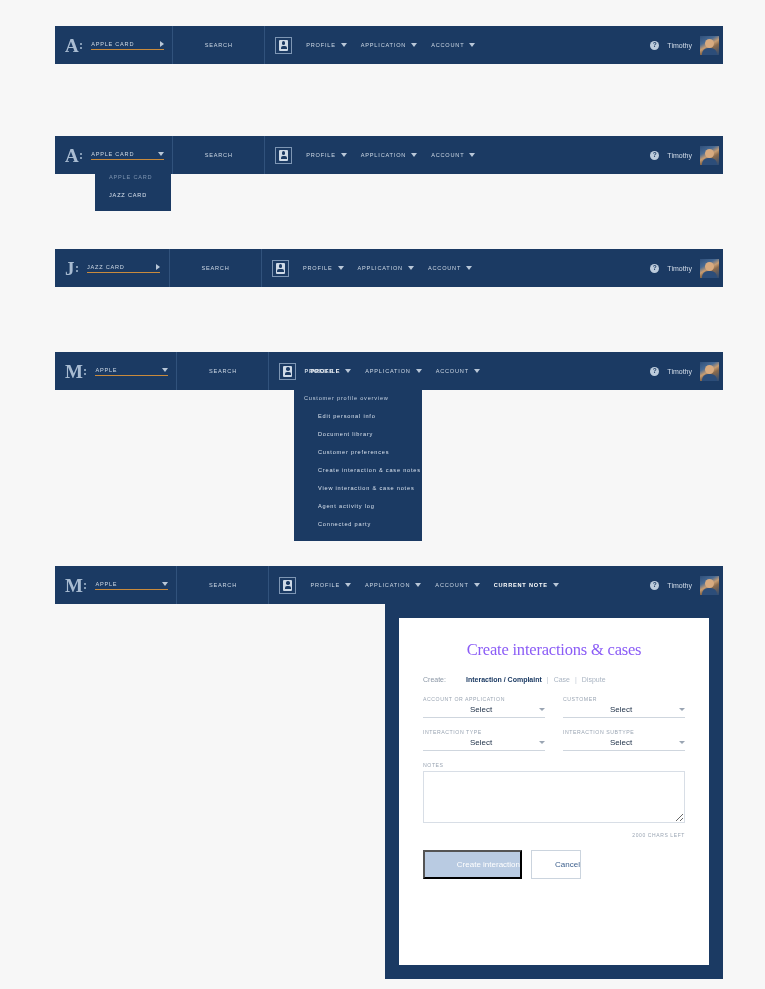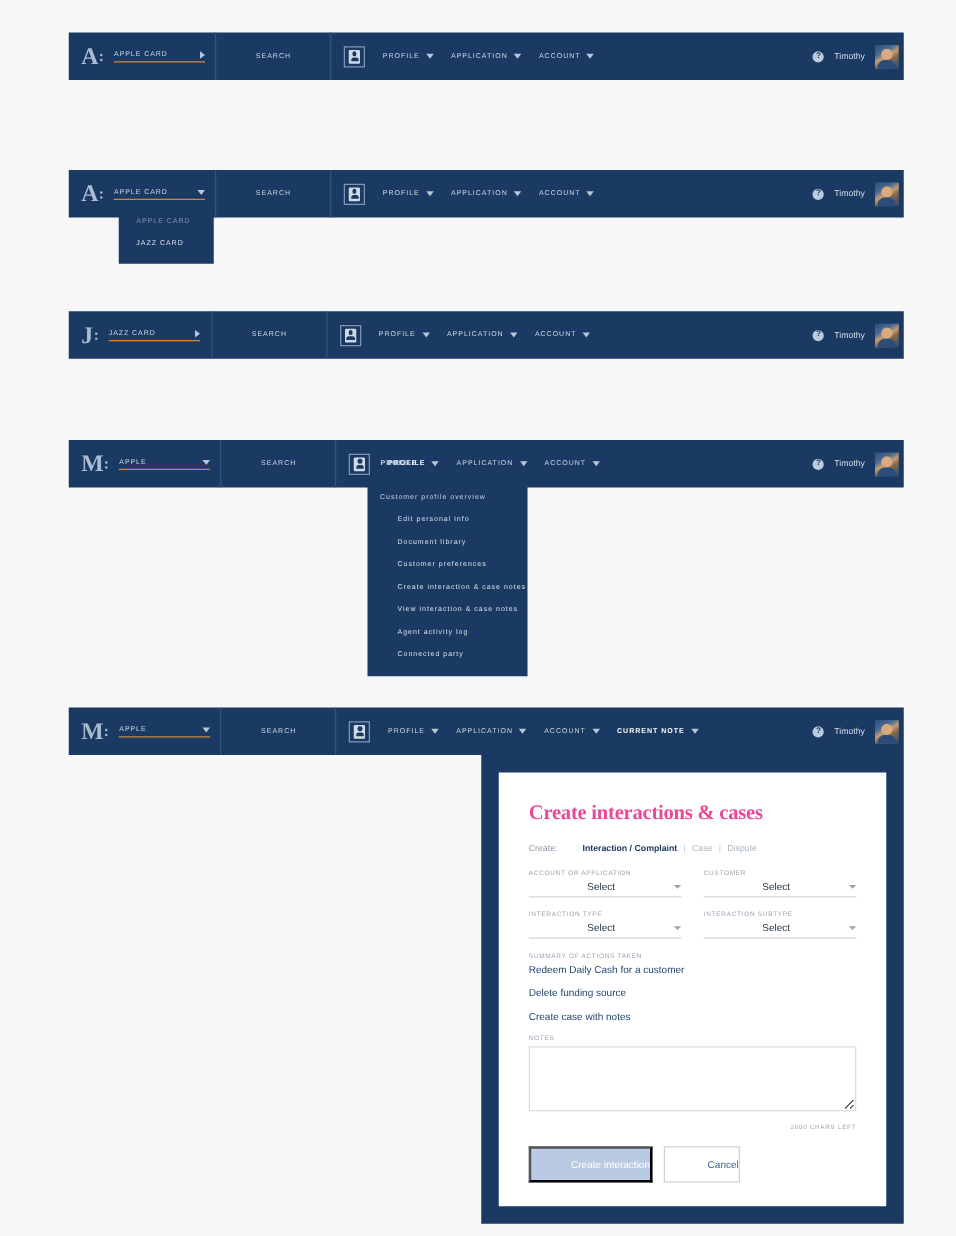--- a/index.html
+++ b/index.html
@@ -170,25 +170,26 @@
     background: #1b3a63;
     padding: 14px;
   }
   .card {
     background: #ffffff;
     padding: 22px 24px 24px 24px;
     height: 100%;
   }
   .card-title {
     font-family: "Liberation Serif", serif;
-    font-weight: bold;
+    font-weight: normal;
     font-size: 16.5px;
-    color: #ec4899;
+    color: #8b5cf6;
     letter-spacing: -0.2px;
     margin-bottom: 16px;
+    text-align: center;
   }
   .create-row {
     display: flex; align-items: baseline; gap: 0;
     font-size: 7px; margin-bottom: 13px;
   }
   .create-lbl { color: #8b97a6; margin-right: 20px; }
   .create-opt { color: #1b3a63; font-weight: bold; }
   .create-sep { color: #c2cad4; margin: 0 5px; }
   .create-opt.dim { color: #a9b4c2; font-weight: normal; }
 
@@ -236,21 +237,21 @@
   .btn-row { display: flex; gap: 9px; }
   .btn {
     font-size: 8px;
     padding: 8px 0;
     text-align: right;
     width: 99px;
   }
   .btn-primary { background: #b9cbe2; color: #ffffff; }
   .btn-ghost {
     background: #ffffff; color: #3c5f8c;
-    border: 1px solid #cbd4de; width: 61px;
+    border: 1px solid #cbd4de; width: 50px;
   }
 </style>
 </head>
 <body>
 
 <div class="page">
 
   <div class="navbar" style="top:26px;">
     <div class="nav-brand">
       <span class="logo">
@@ -517,26 +518,20 @@
         </div>
         <div class="field">
           <span class="fl">INTERACTION SUBTYPE</span>
           <div class="fselect">
             <span class="val">Select</span>
             <span class="fcaret"></span>
           </div>
         </div>
       </div>
 
-      <div class="summary-wrap">
-        <span class="fl">SUMMARY OF ACTIONS TAKEN</span>
-        <a class="sum-link">Redeem Daily Cash for a customer</a>
-        <a class="sum-link">Delete funding source</a>
-        <a class="sum-link">Create case with notes</a>
-      </div>
 
       <span class="fl">NOTES</span>
       <textarea class="notes-box" placeholder="" style=""></textarea>
       <div class="chars">2000 CHARS LEFT</div>
 
       <div class="btn-row">
         <button class="btn btn-primary">Create interaction</button>
         <button class="btn btn-ghost">Cancel</button>
       </div>
 

